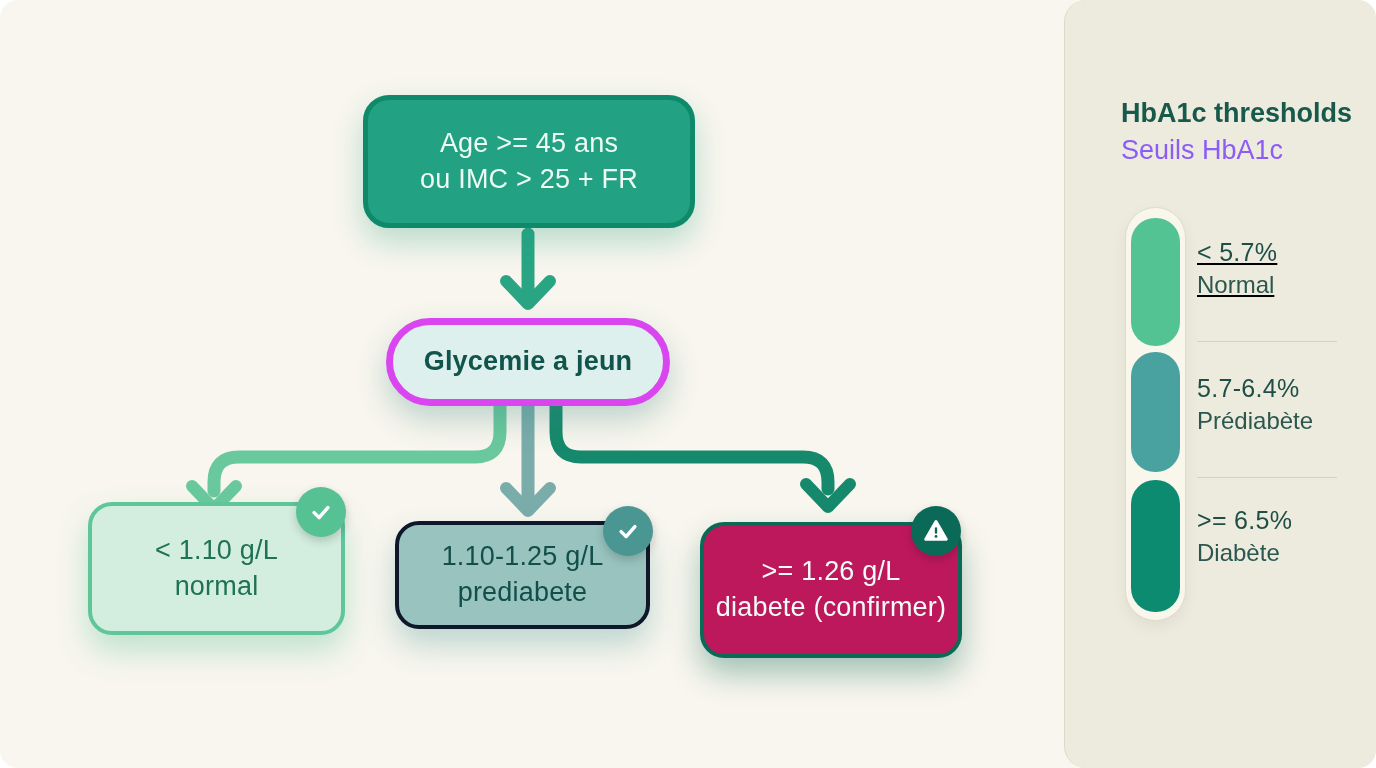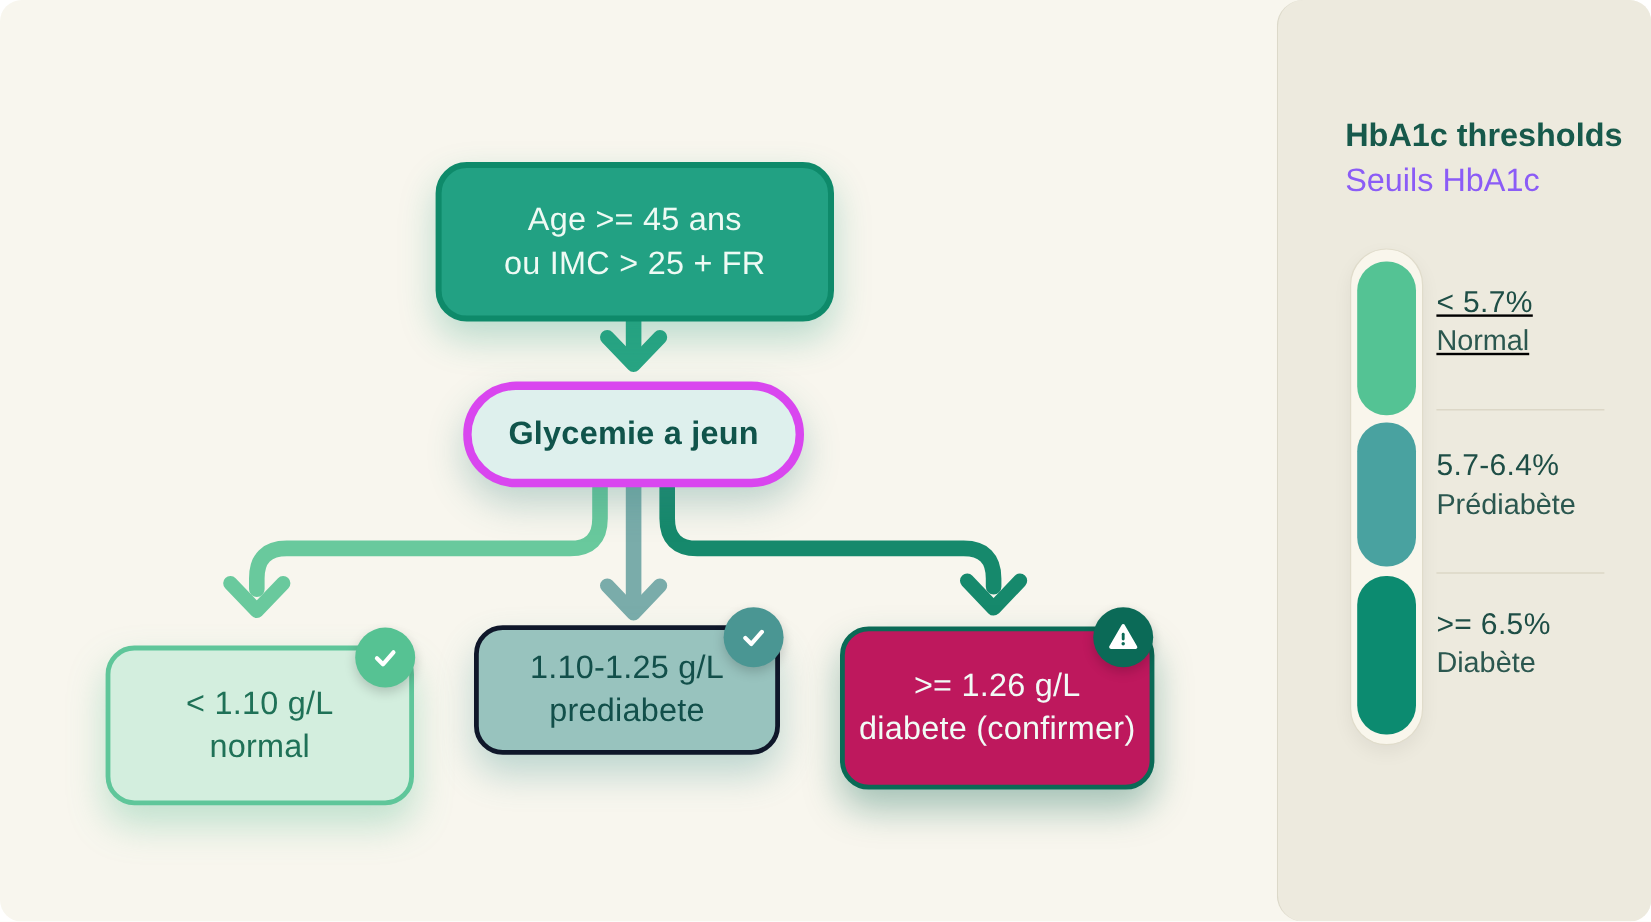--- a/index.html
+++ b/index.html
@@ -23,33 +23,32 @@
     align-items:center; justify-content:center; text-align:center;
     line-height:1.32; letter-spacing:.2px;
   }
   .node .line { display:block; }
 
   .top-box {
     left:363px; top:95px; width:332px; height:133px;
     background:#22a183; border:5px solid #0e8a6a; border-radius:26px;
     color:#eefaf4; font-size:27px; font-weight:500;
     box-shadow:0 14px 30px rgba(26,150,118,.28);
-    margin-top:40px;
   }
 
   .pill {
     left:386px; top:318px; width:284px; height:88px;
     background:#def0ed; border:7px solid #d946ef; border-radius:44px;
     color:#10544b; font-size:27px; font-weight:700;
     box-shadow:0 14px 30px rgba(56,134,130,.30);
   }
 
   .outcome { font-size:27px; font-weight:500; border-radius:24px; }
   .outcome-normal {
-    left:88px; top:538px; width:257px; height:133px;
+    left:88px; top:502px; width:257px; height:133px;
     background:#d3eede; border:4px solid #5fc69a; color:#1f7157;
     box-shadow:0 16px 30px rgba(88,190,148,.35);
   }
   .outcome-prediabete {
     left:395px; top:521px; width:255px; height:108px;
     background:#98c3be; border:4px solid #0f172a; color:#124f4a;
     box-shadow:0 16px 30px rgba(70,150,145,.33);
   }
   .outcome-diabete {
     left:700px; top:522px; width:262px; height:136px;

